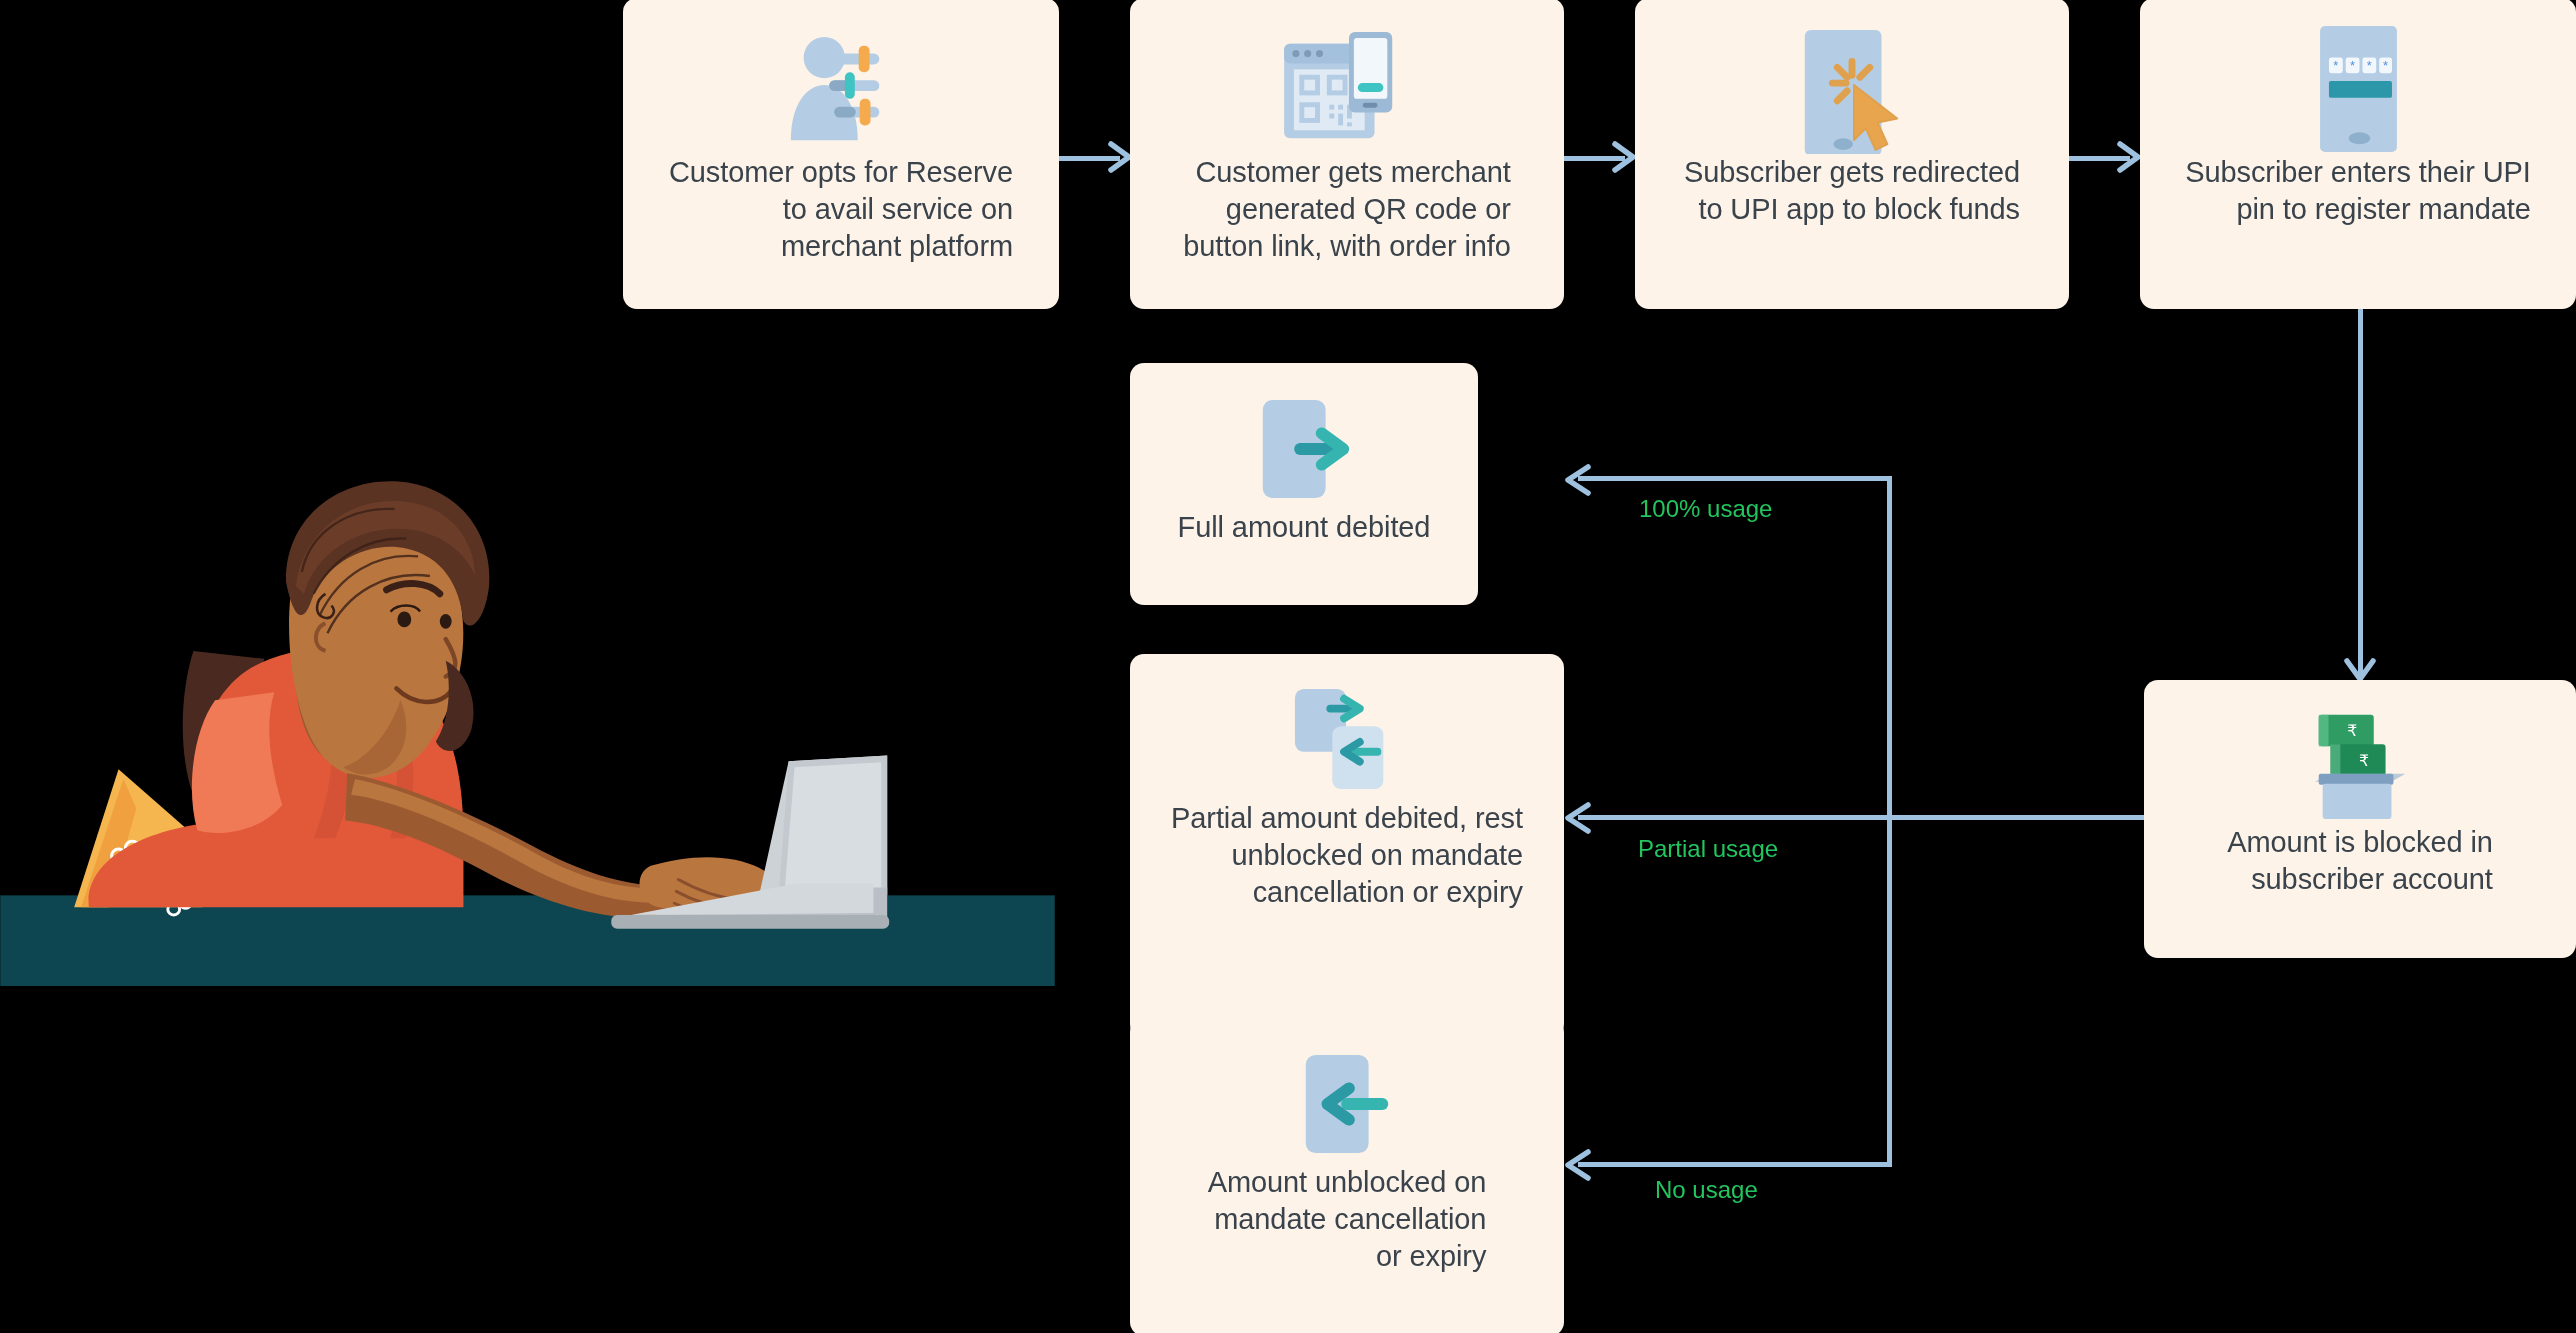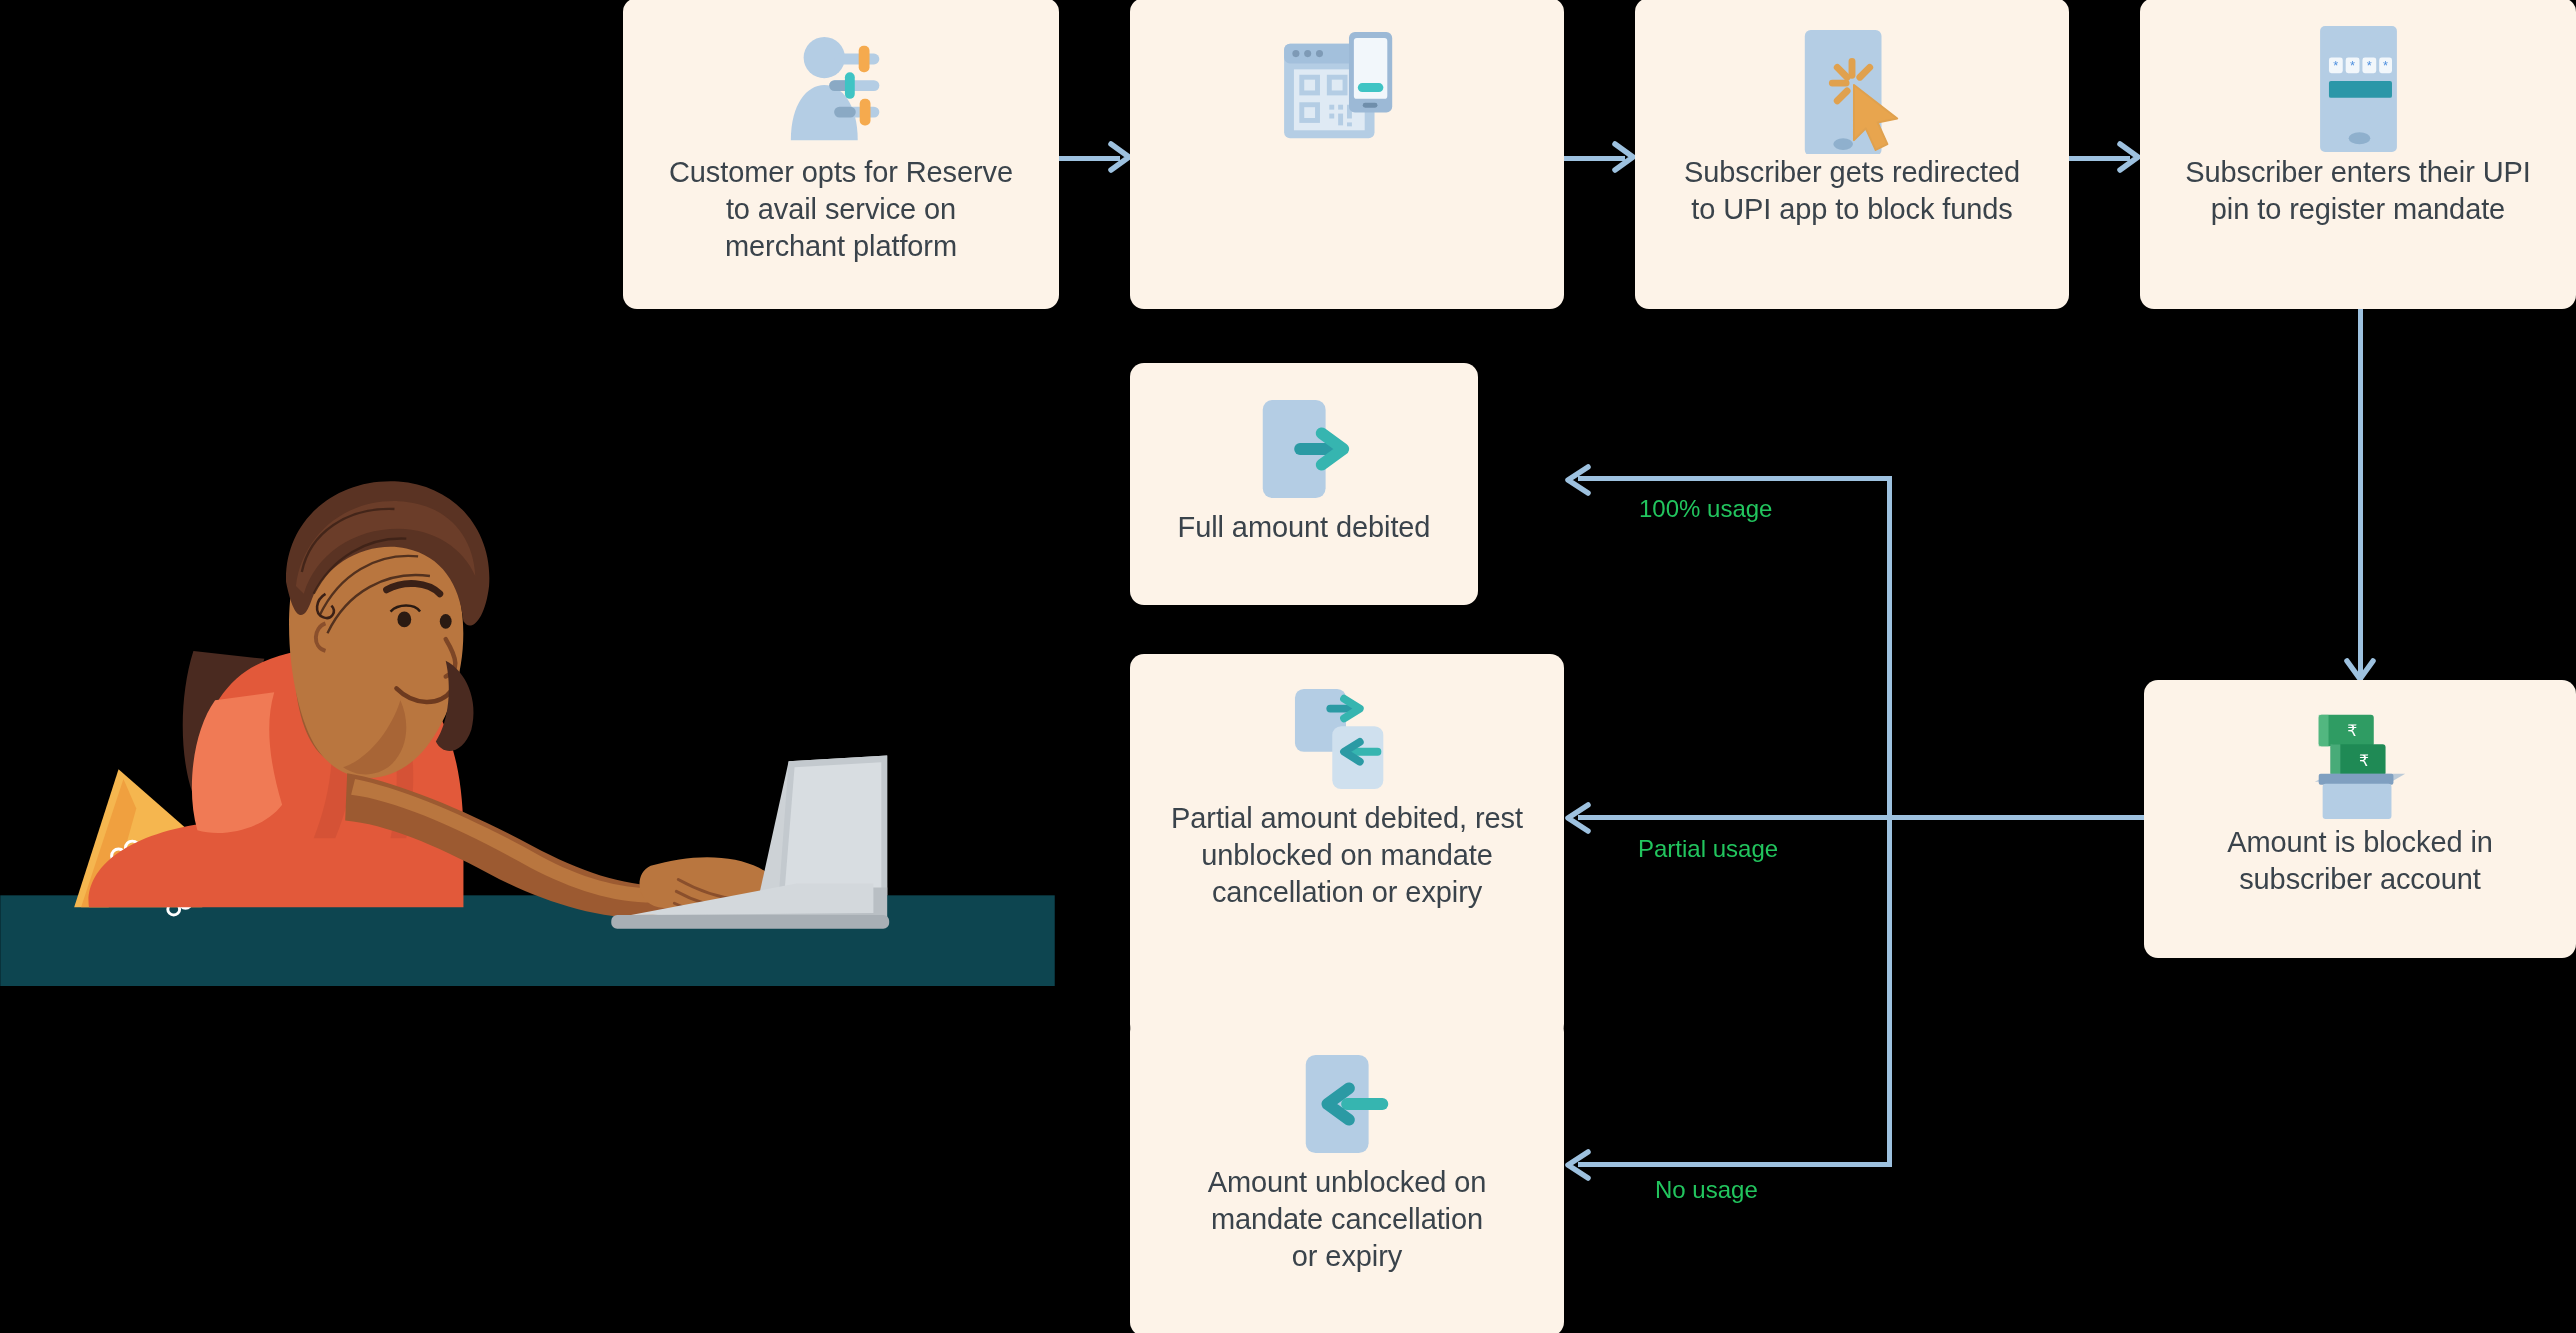--- a/index.html
+++ b/index.html
@@ -33,21 +33,21 @@
     height:130px;
     display:flex;
     align-items:center;
     justify-content:center;
     flex:0 0 auto;
   }
   .card .card-label{
     color:#3a434b;
     font-size:29px;
     line-height:37px;
-    text-align:center;
+    text-align:right;
     letter-spacing:-0.1px;
     white-space:pre-line;
     padding:0 4px;
   }
 
   
   .conn{position:absolute;background:#9dc1df;z-index:3;}
   .conn-h{height:5px;}
   .conn-v{width:5px;}
   .arrowhead{position:absolute;z-index:4;}
@@ -241,20 +241,23 @@
           <rect x="57" y="83" width="5" height="12"></rect>
           <rect x="66" y="74" width="5" height="14"></rect>
           <rect x="66" y="92" width="5" height="4"></rect>
         </g>
         <rect x="68" y="0" width="44" height="82" rx="6" fill="#9cb9d6"></rect>
         <rect x="73" y="6" width="34" height="62" rx="3" fill="#f2f7fb"></rect>
         <rect x="77" y="52" width="26" height="9" rx="4.5" fill="#3fc4c4"></rect>
         <rect x="82" y="72" width="15" height="5" rx="2.5" fill="#6f8eab"></rect>
       </svg>
     </div>
+    <div class="card-label">Customer gets merchant
+generated QR code or
+button link, with order info</div>
   </div>
 
   <div class="card" style="left:1635px;top:-2px;width:434px;height:311px;">
     <div class="icon-wrap">
       <svg width="118" height="130" viewBox="0 0 120 132">
         <rect x="12" y="6" width="78" height="128" rx="6" fill="#b4cde4"></rect>
         <ellipse cx="51" cy="122" rx="10" ry="6" fill="#8fb0cd"></ellipse>
         <g stroke="#e0a14e" stroke-width="7" stroke-linecap="round">
           <line x1="60" y1="38" x2="60" y2="52"></line>
           <line x1="40" y1="60" x2="54" y2="60"></line>

